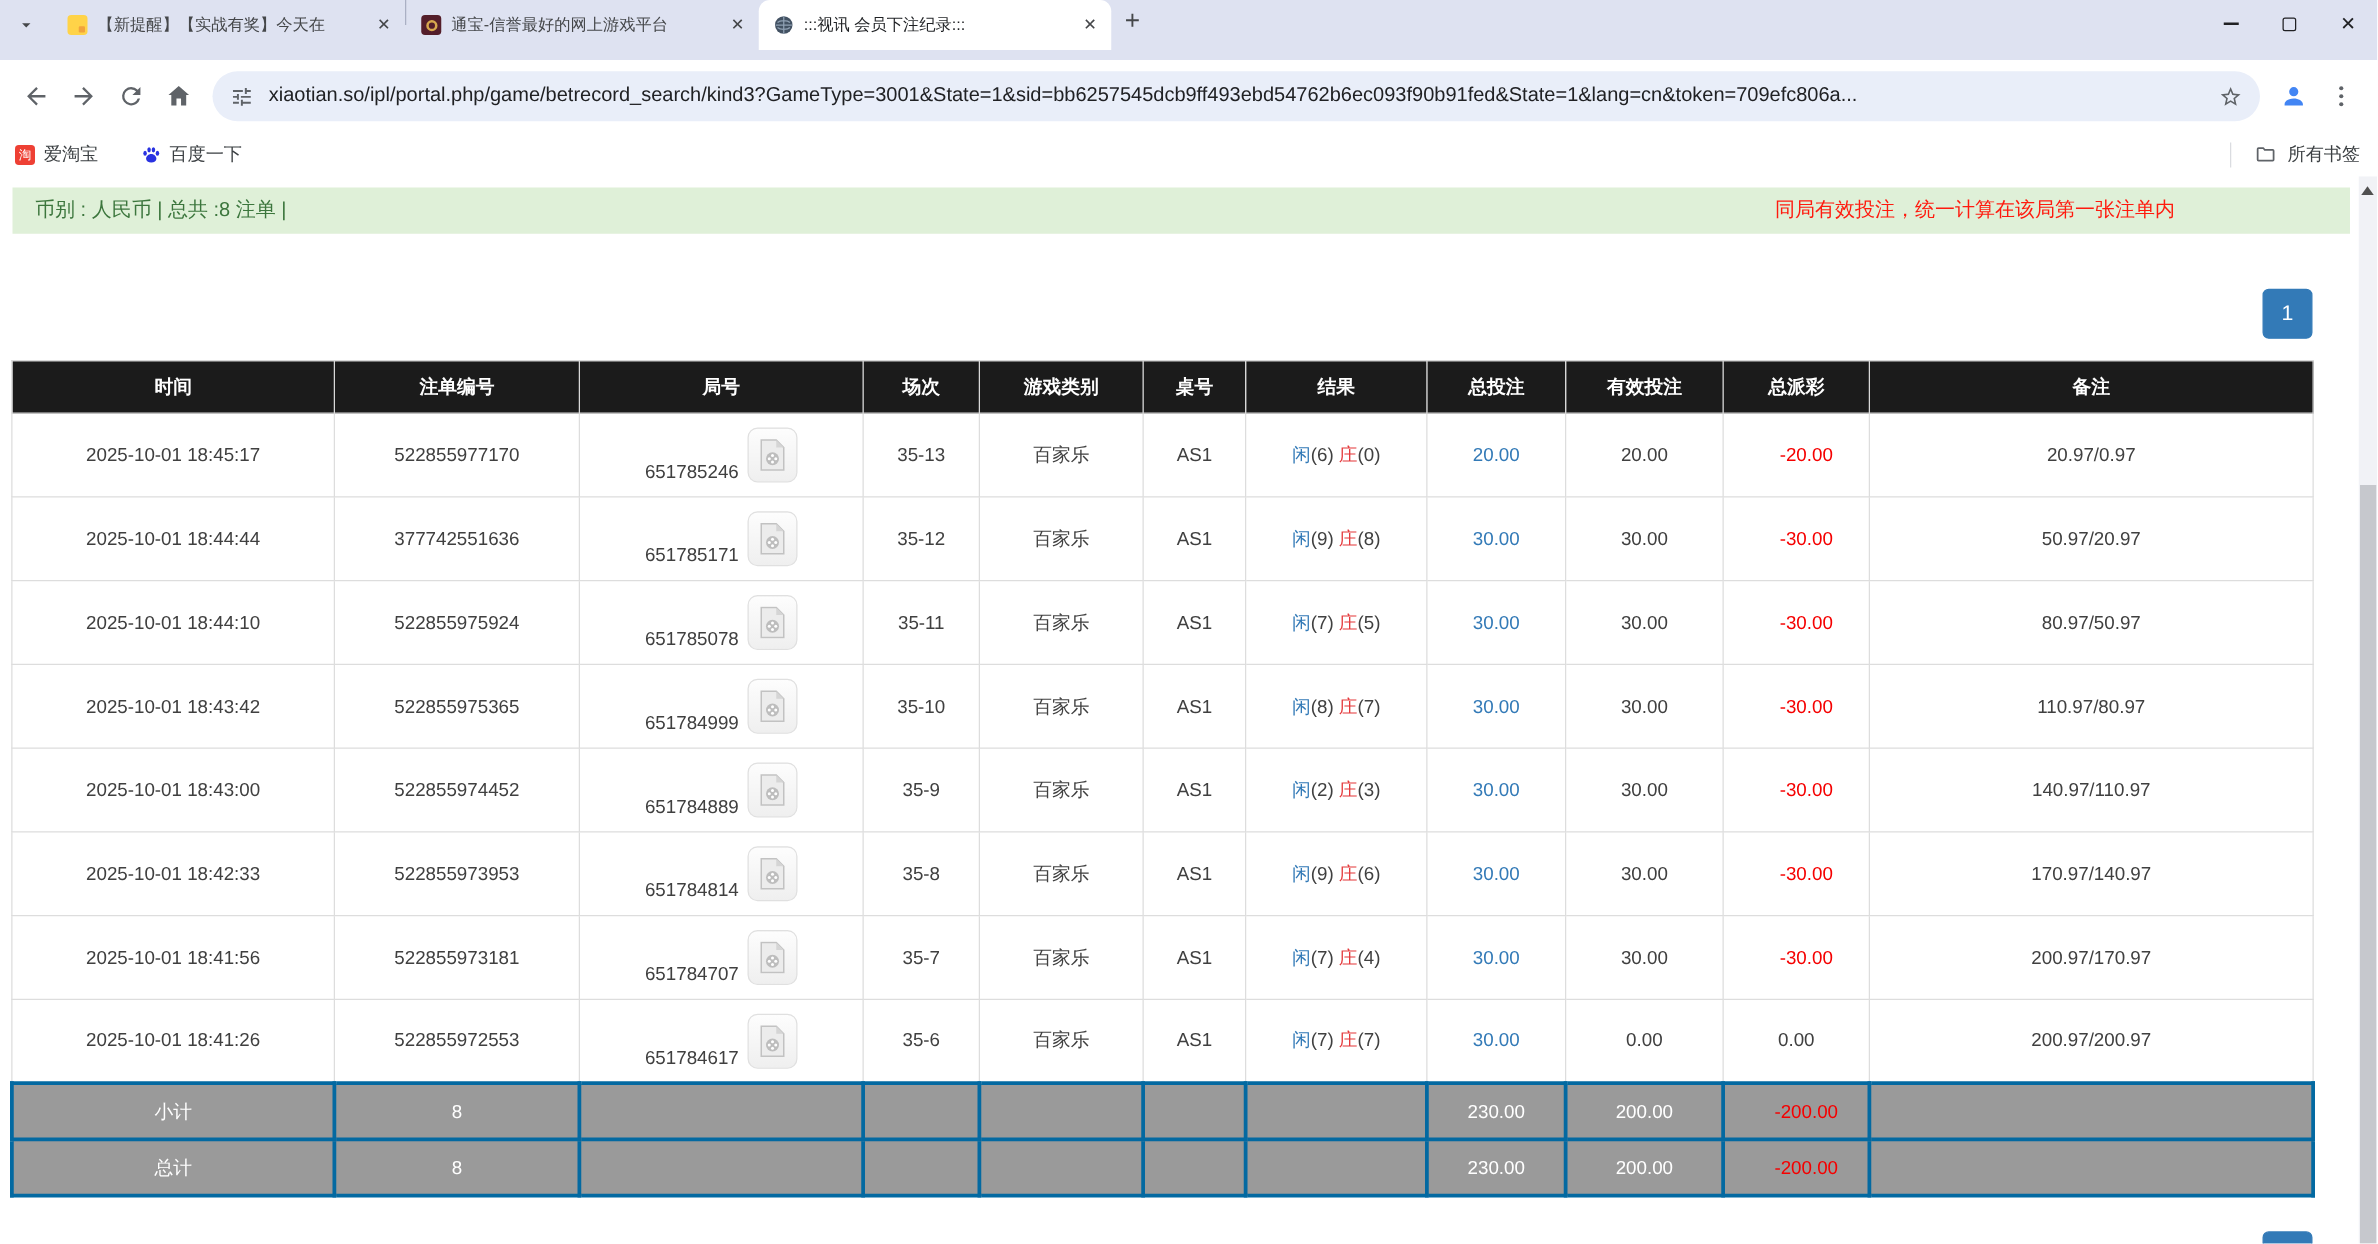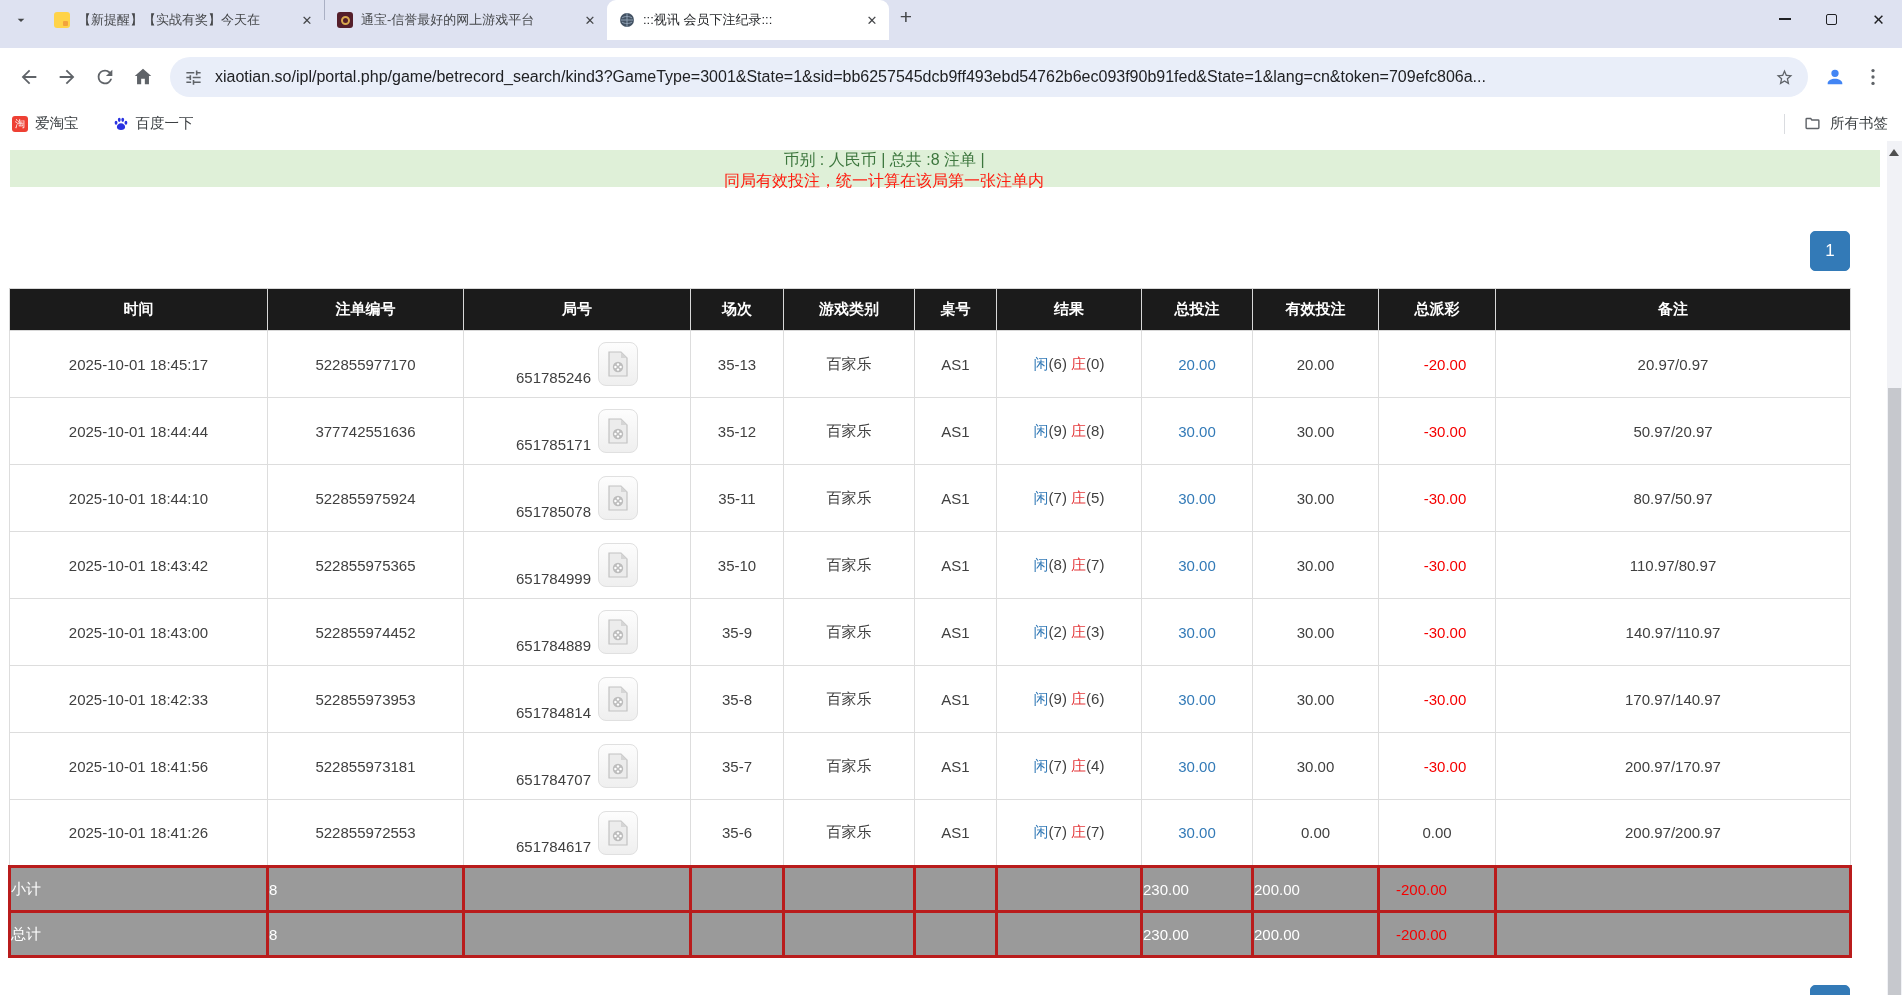--- a/index.html
+++ b/index.html
@@ -40,29 +40,29 @@
   .bookmarks { height:35px; background:#fff; display:flex; align-items:center; padding:0 14px 0 12px; font-size:14.5px; color:#3c4043; }
   .bm-item { display:flex; align-items:center; gap:7px; margin-right:34px; cursor:pointer; }
   .bm-ic-tb { width:16px; height:16px; background:#ee4034; color:#fff; border-radius:3px; font-size:10px; display:flex; align-items:center; justify-content:center; }
   .bm-ic-bd { width:16px; height:16px; }
   .bm-right { margin-left:auto; display:flex; align-items:center; gap:9px; cursor:pointer; }
   .bm-sep { width:1px; height:20px; background:#dadce0; margin-right:10px; }
   .bm-right svg { width:17px; height:17px; fill:none; stroke:#5f6368; stroke-width:2; }
 
   
   .content { position:relative; height:854px; background:#fff; overflow:hidden; }
-  .alert { margin:9px 22px 0 10px; height:37px; background:#dff0d8; display:flex; align-items:center; justify-content:space-between; padding:0 140px 0 18px; font-size:16px; color:#3c763d;flex-direction:column; }
+  .alert { margin:9px 22px 0 10px; height:37px; background:#dff0d8; display:flex; align-items:center; justify-content:space-between; padding:0 140px 0 18px; font-size:16px; color:#3c763d; }
   .alert-right { color:#ff1a0e; }
   .pagination-row { display:flex; justify-content:flex-end; margin:44px 52px 17px 0; }
   .page-btn { min-width:40px; height:40px; background:#337ab7; color:#fff; border:1px solid #337ab7; border-radius:5px; font-size:17px; display:flex; align-items:center; justify-content:center; cursor:pointer; }
 
   table { margin-left:8px; width:1841px; table-layout:fixed; border-collapse:collapse; font-size:15px; color:#404040; }
   thead th { background:#1b1b1b; color:#fff; height:42px; font-weight:bold; border:1px solid #d8d8d8; font-size:15px; }
   tbody td { height:67px; border:1px solid #ddd; text-align:center; background:#fff; }
-  tfoot td { height:45px; background:#9a9a9a; color:#fff; border:3px solid #b91c1c; text-align:left; font-size:15px; }
+  tfoot td { height:45px; background:#9a9a9a; color:#fff; border:3px solid #0369a1; text-align:center; font-size:15px; }
   .blue { color:#337ab7; }
   .neg { color:#f50000;padding-left:16px; }
   .res-p { color:#337ab7; }
   .res-b { color:#e4393c; }
   .res-n { color:#404040; }
   .round-wrap { display:inline-flex; align-items:flex-end; gap:7px; }
   .video-btn { width:40px; height:44px; border:1px solid #e0e0e0; border-radius:8px; background:linear-gradient(#fdfdfd,#efefef); display:inline-flex; align-items:center; justify-content:center; cursor:pointer; }
   .bottom-btn { position:absolute; top:844px; right:52px; }
 
   

